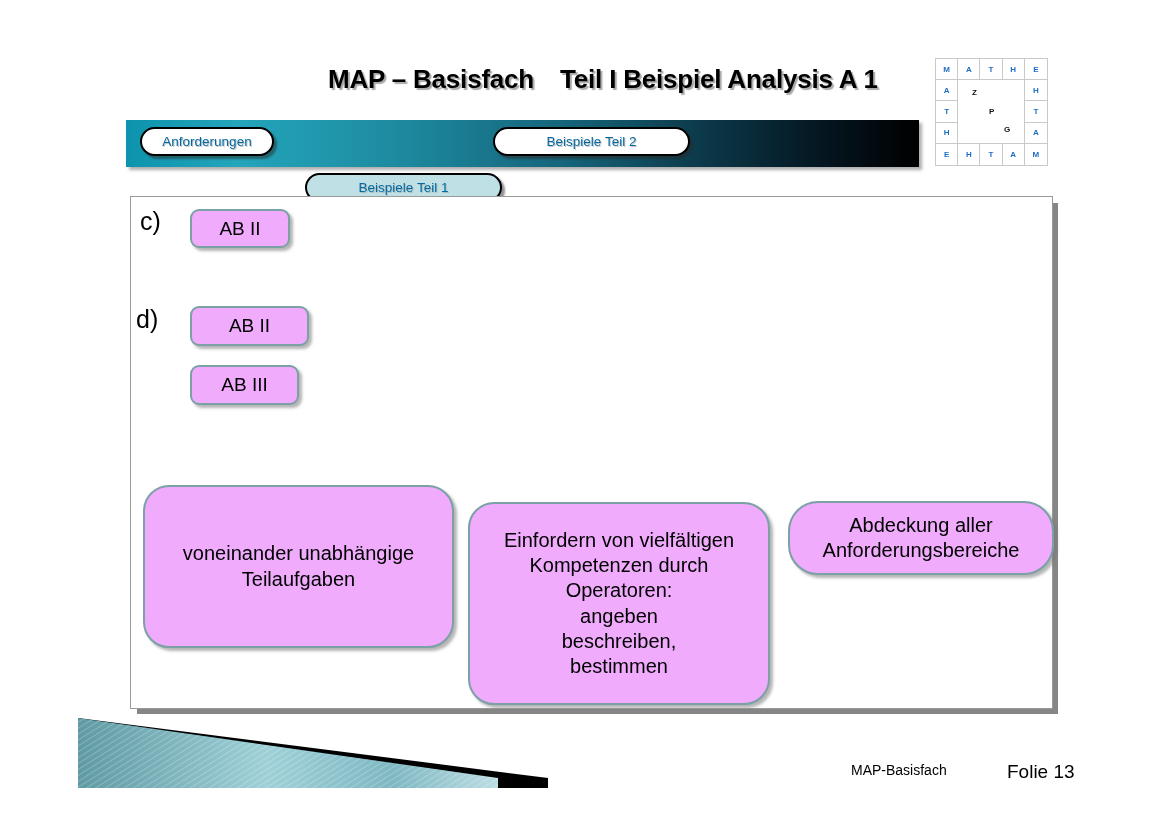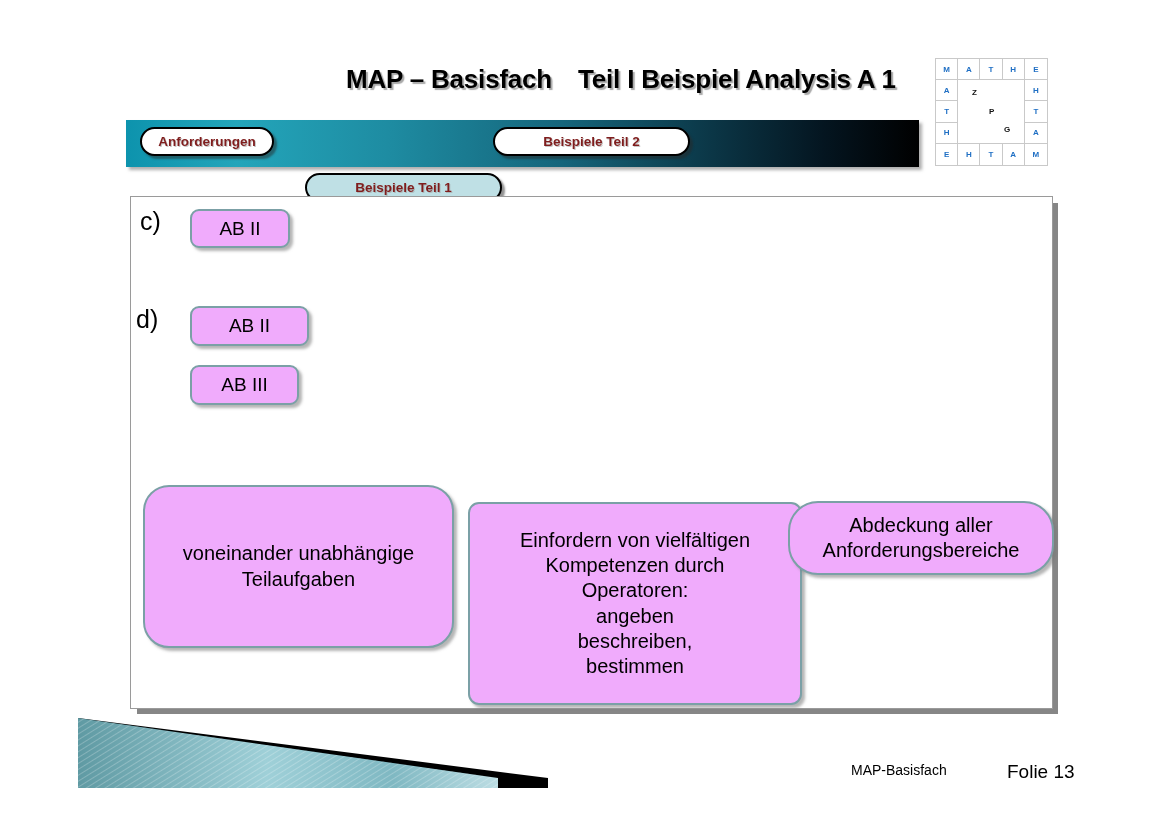--- a/index.html
+++ b/index.html
@@ -21,21 +21,21 @@
     display: flex; align-items: center;
     white-space: nowrap;
   }
   .title-part {
     font-size: 26px;
     font-weight: bold;
     color: #000000;
     letter-spacing: -0.2px;
     text-shadow: 2px 2px 1px rgba(140,140,140,0.75);
   }
-  #title-main { margin-right: 26px; margin-left: 18px; }
+  #title-main { margin-right: 26px; }
 
   
   #mathe-grid {
     position: absolute;
     left: 935px; top: 58px;
     width: 113px; height: 108px;
     display: grid;
     grid-template-columns: repeat(5, 1fr);
     grid-template-rows: repeat(5, 1fr);
     background: #ffffff;
@@ -89,22 +89,22 @@
     border: 2px solid #000000;
     border-radius: 16px;
     background: #ffffff;
     display: flex; align-items: center; justify-content: center;
     box-sizing: border-box;
     box-shadow: 3px 3px 2px rgba(40,40,40,0.5);
   }
   .nav-tab.active { background: #bfe0e5; }
   .nav-label {
     font-size: 13.5px;
-    font-weight: bold;
-    color: #7f1d1d;
+    font-weight: normal;
+    color: #0369a1;
     white-space: nowrap;
     text-shadow: 1px 1px 0 rgba(160,160,160,0.6);
   }
   #tab-0 { left: 14px;  width: 134px; }
   #tab-1 { left: 179px; width: 197px; margin-top: 46px; }
   #tab-2 { left: 367px; width: 197px; }
   #tab-3 { left: 578px; width: 196px; }
 
   
   #content-frame {
@@ -144,21 +144,21 @@
   
   .ab-chip { border-radius: 9px; }
   .ab-chip .bx-label { font-size: 19px; }
   #box-ab2-c   { left: 190px; top: 209px; width: 100px; height: 39px; }
   #box-ab2-d   { left: 190px; top: 306px; width: 119px; height: 40px; }
   #box-ab3-d   { left: 190px; top: 365px; width: 109px; height: 40px; }
 
   
   .big-box .bx-label { font-size: 20px; }
   #box-teil      { left: 143px; top: 485px; width: 311px; height: 163px; border-radius: 26px; }
-  #box-operatoren{ left: 468px; top: 502px; width: 334px; height: 203px; border-radius: 11px; }
+  #box-operatoren{ left: 468px; top: 502px; width: 302px; height: 203px; border-radius: 26px; }
   #box-abdeckung { left: 788px; top: 501px; width: 266px; height: 74px;  border-radius: 30px; align-items: center; }
 
   
   #deco {
     position: absolute;
     left: 78px; top: 710px;
     width: 470px; height: 92px;
   }
 
   

